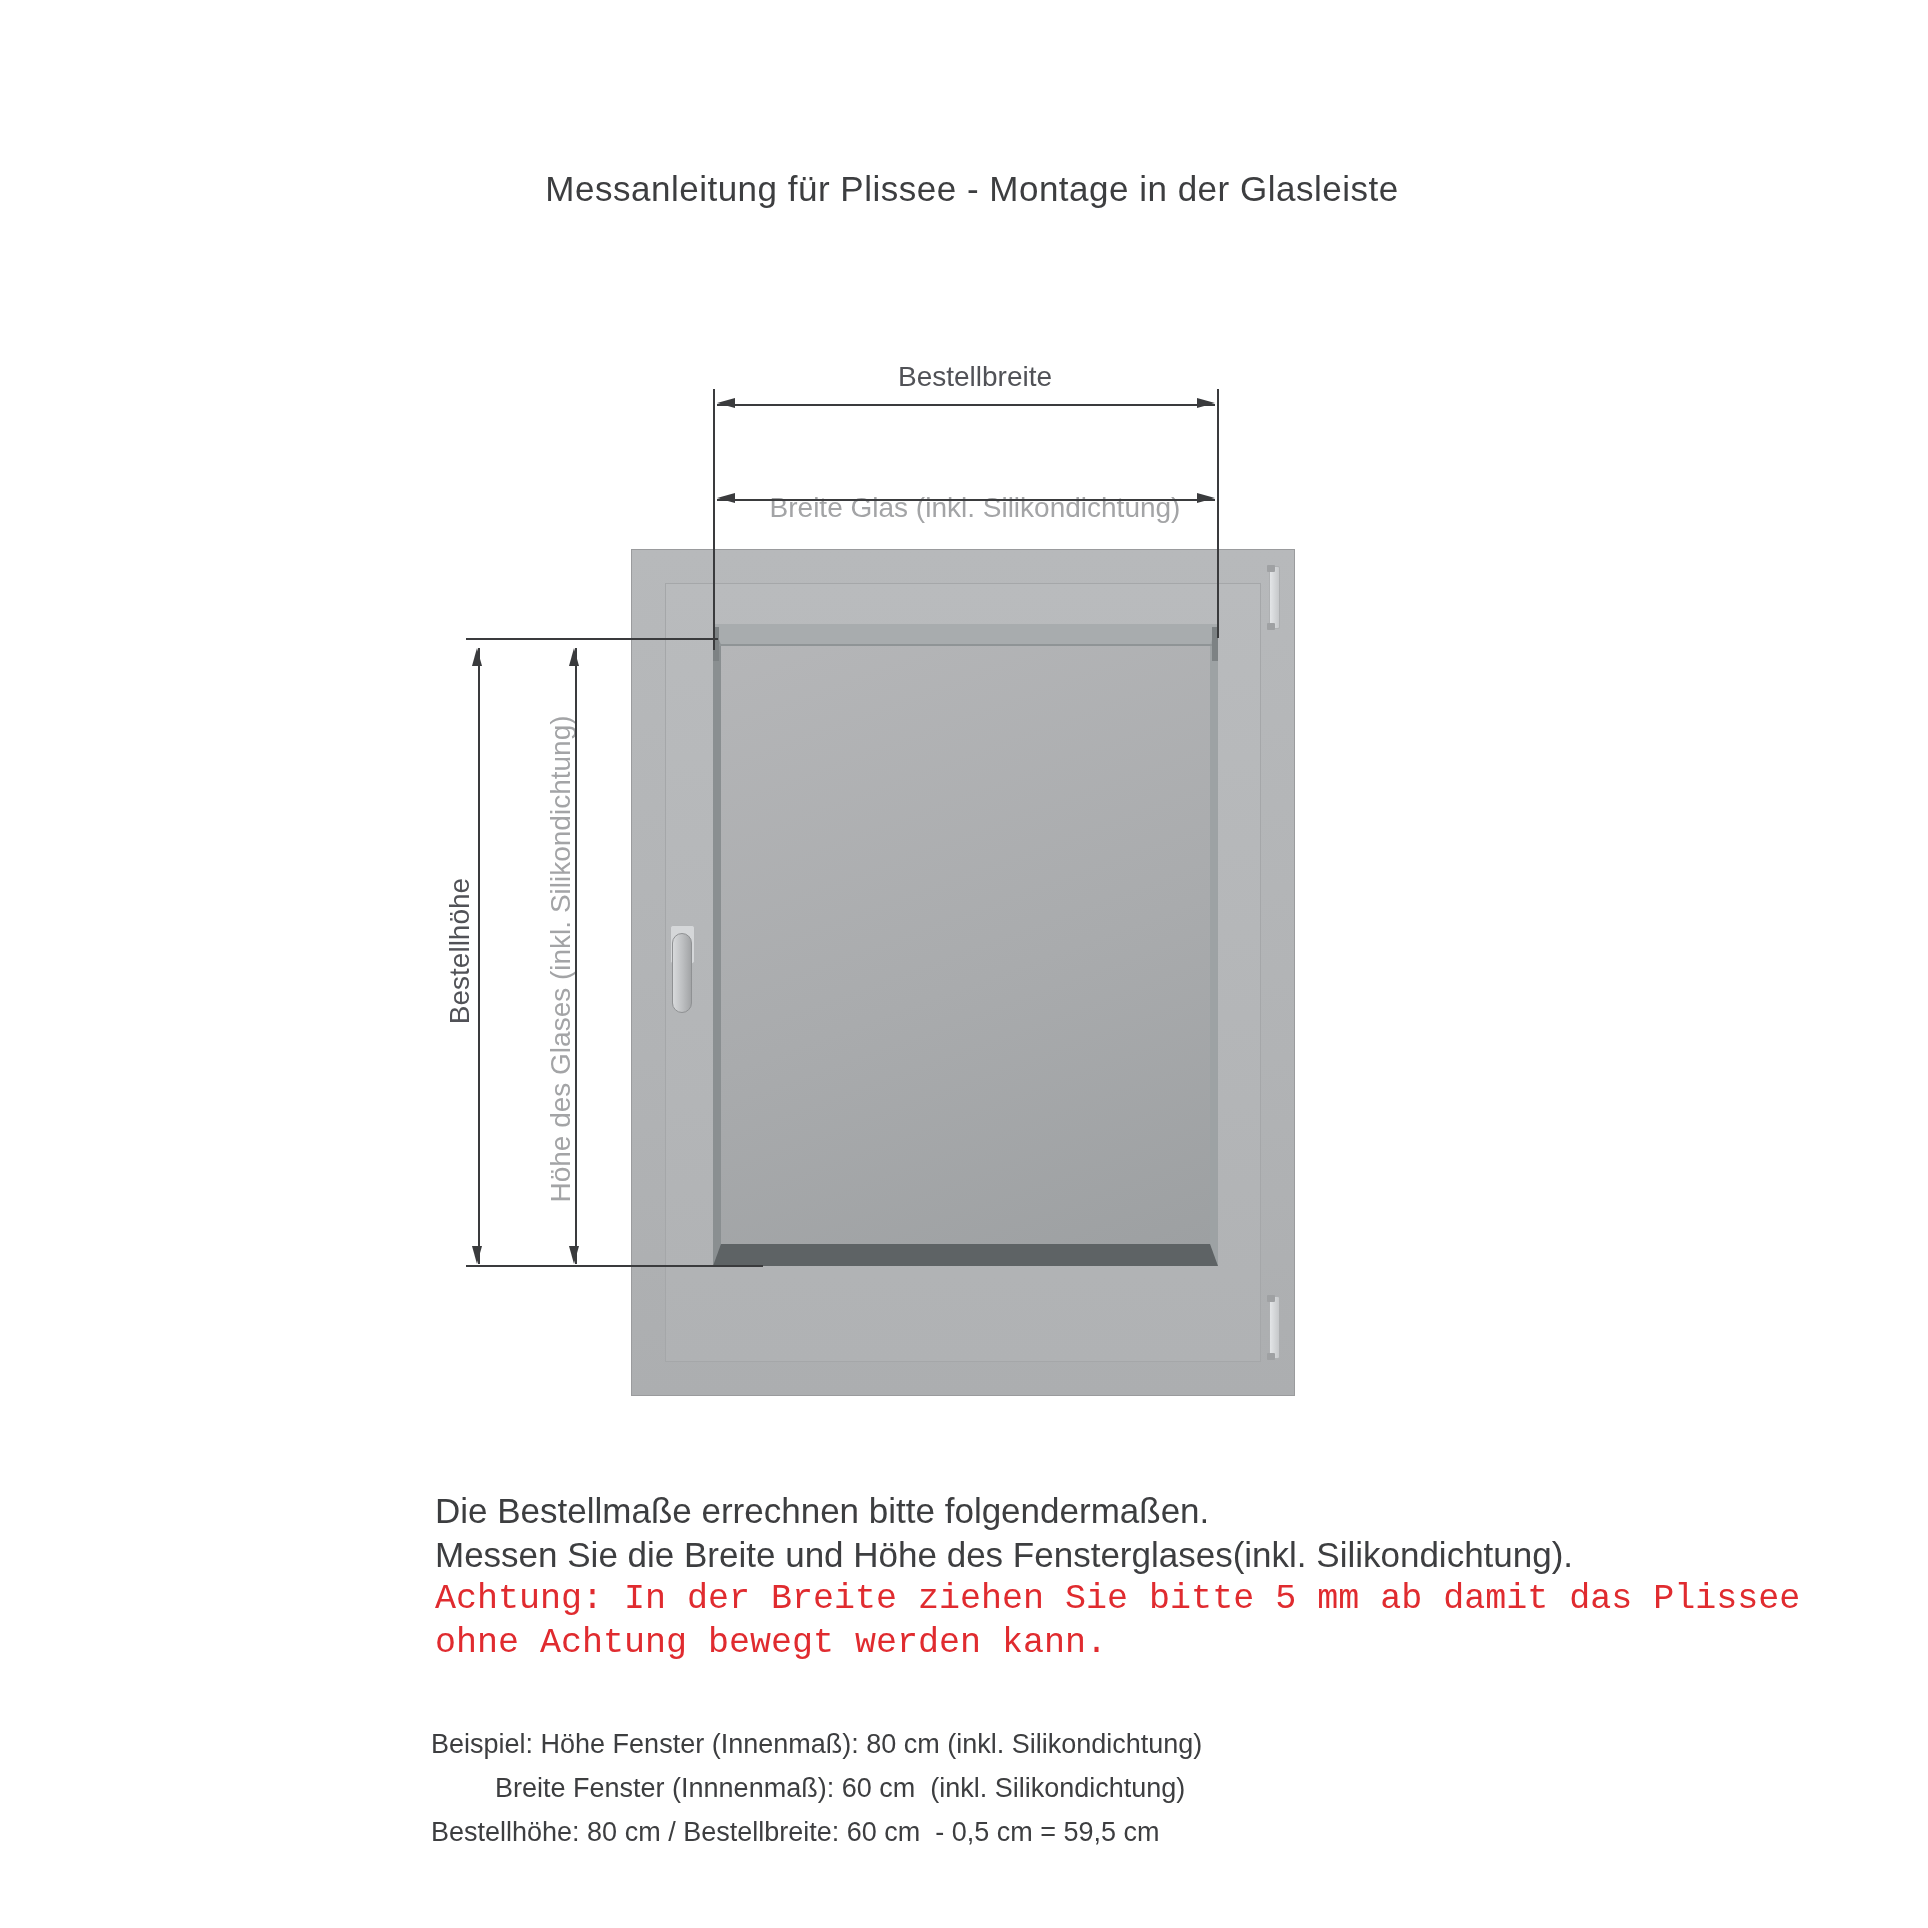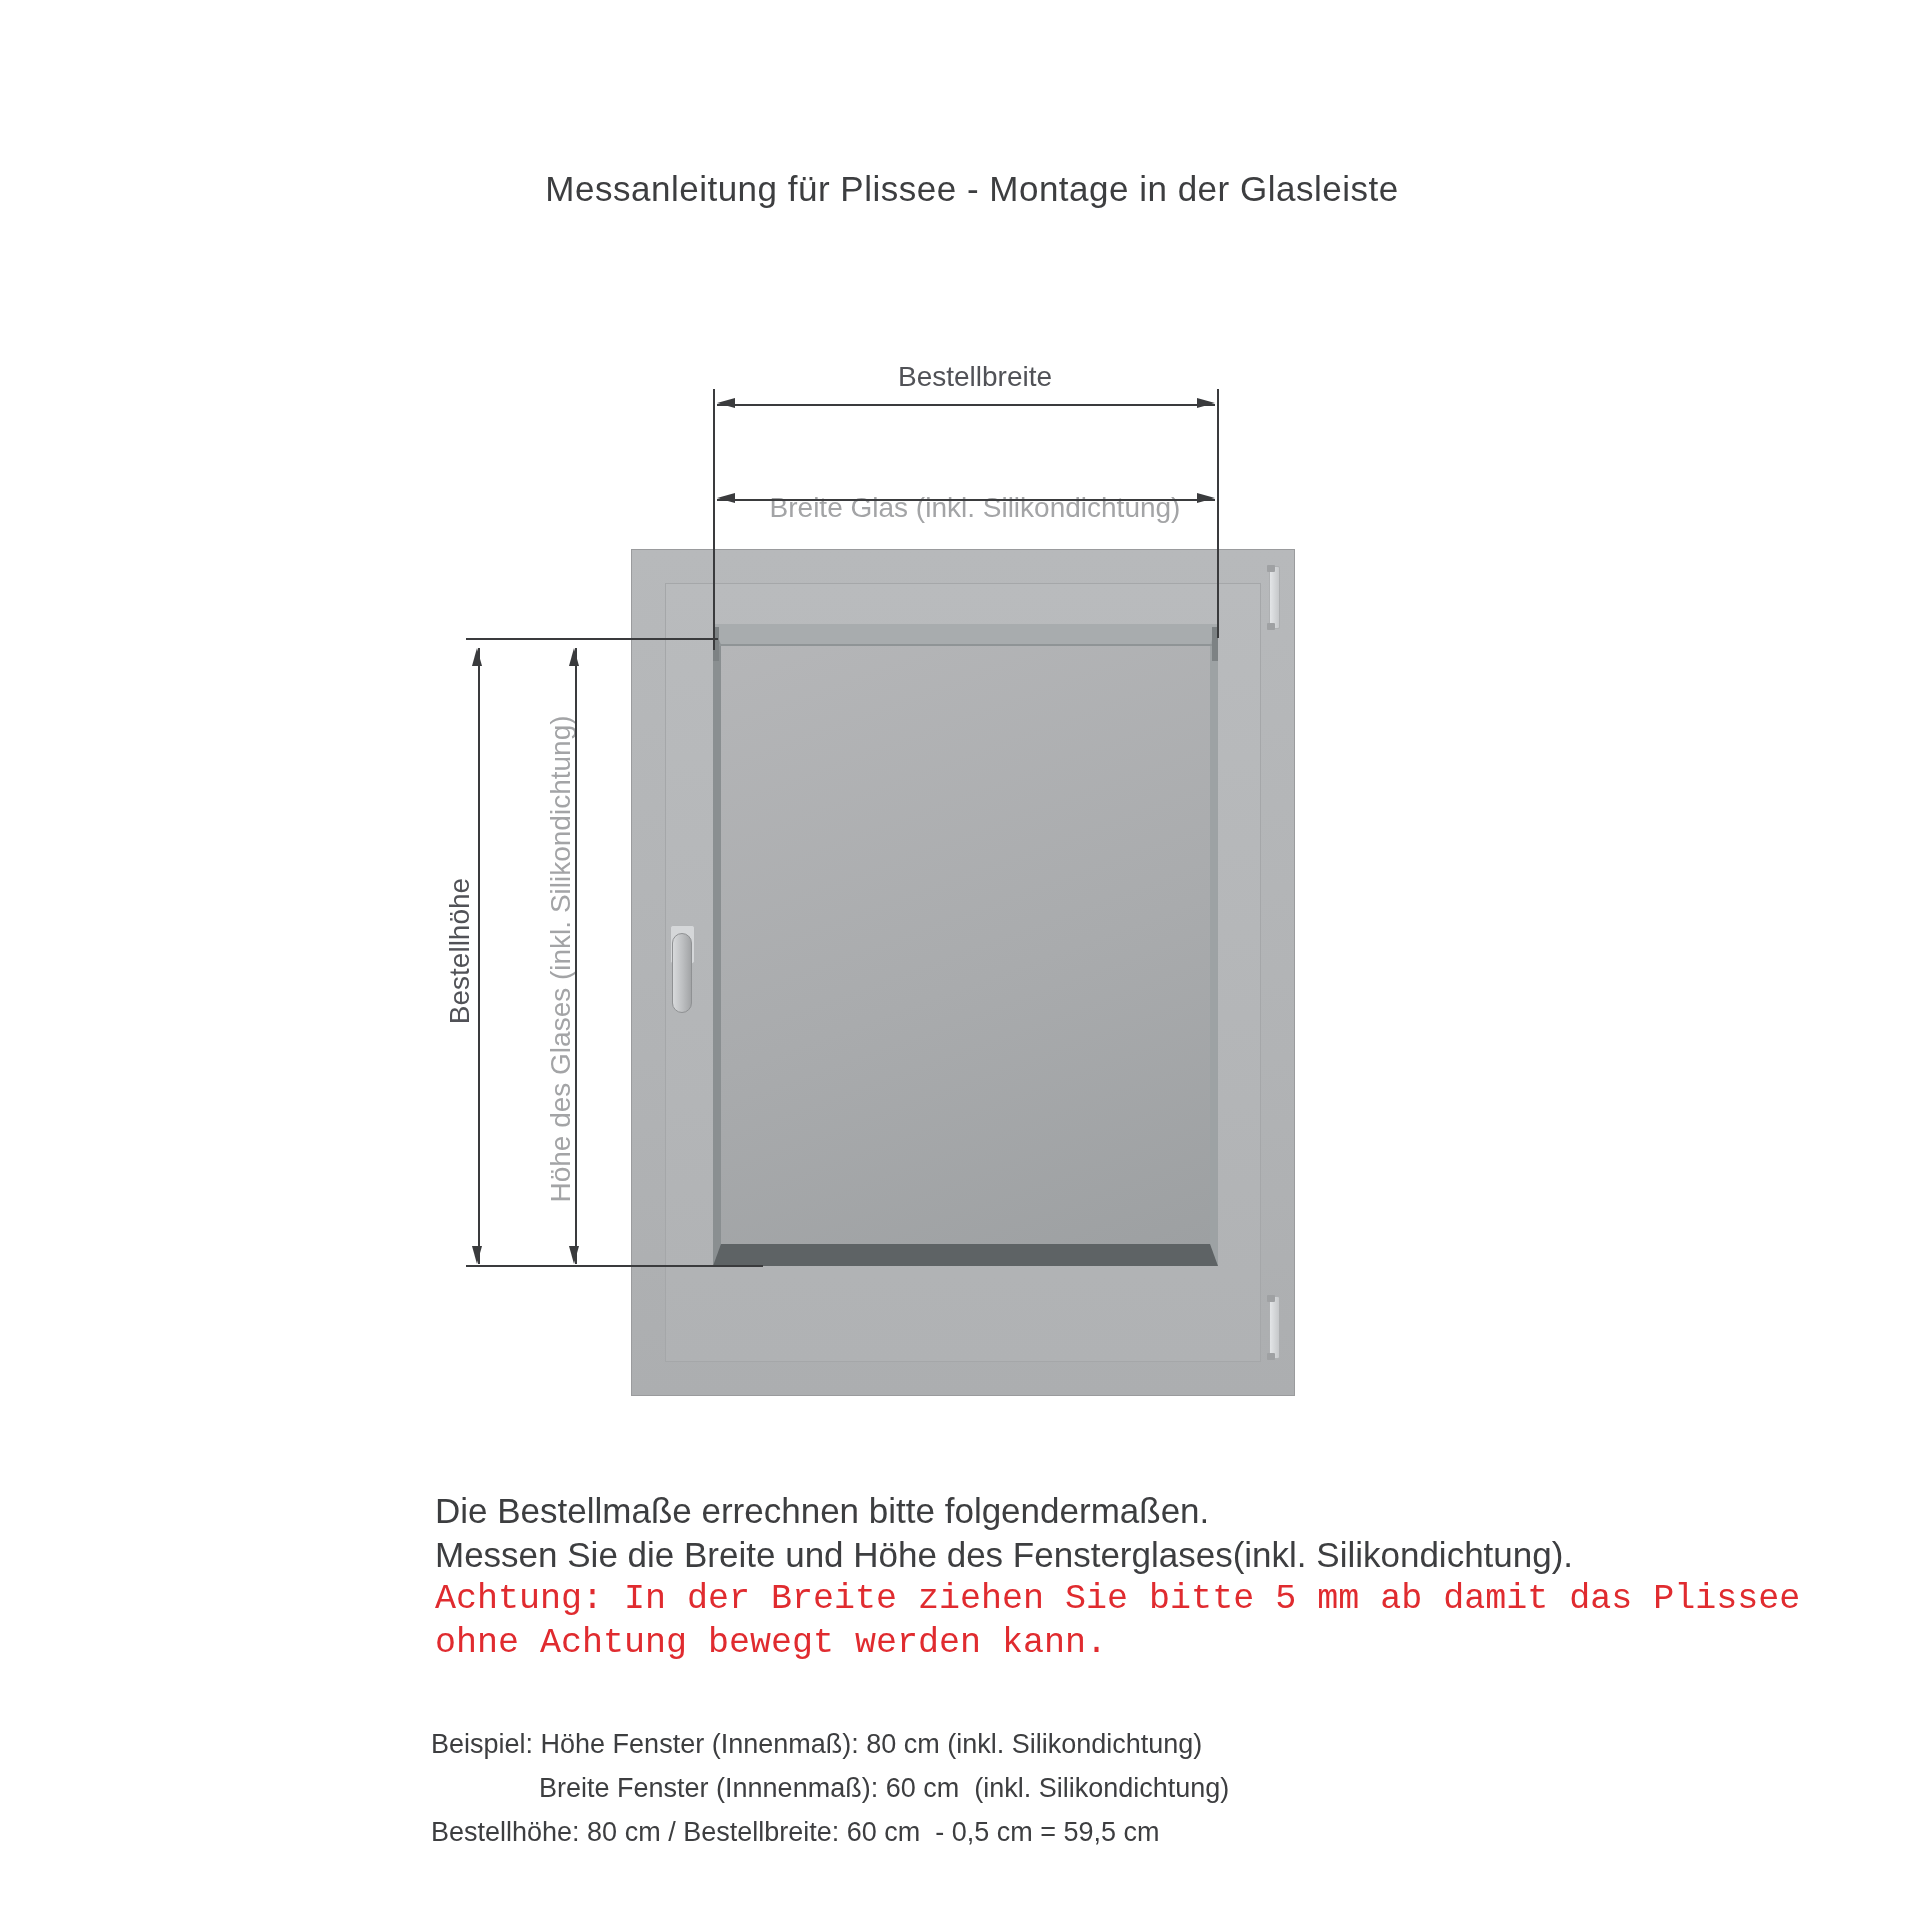--- a/index.html
+++ b/index.html
@@ -107,21 +107,21 @@
   .hinge::before{top:-1.9px;}
   .hinge::after{bottom:-1.9px;}
   .hinge.top{top:566px;}
   .hinge.bottom{top:1296px;}
   
   .copy{position:absolute;left:435px;top:1489px;font-size:35px;line-height:44px;color:var(--text-dark);}
   .copy .line{white-space:pre;}
   .copy .red{color:var(--warning-red);font-family:Liberation Mono, monospace;}
   .example{position:absolute;left:431px;top:1722px;font-size:27px;line-height:44px;color:var(--text-dark);}
   .example .line{white-space:pre;}
-  .example .indent{margin-left:108px;}
+  .example .indent{margin-left:64px;}
 </style>
 </head>
 <body>
 
 <div class="page">
 
   <div class="title">Messanleitung für Plissee - Montage in der Glasleiste</div>
 
   <div class="win-frame">
     <div class="win-frame-inner"></div>

